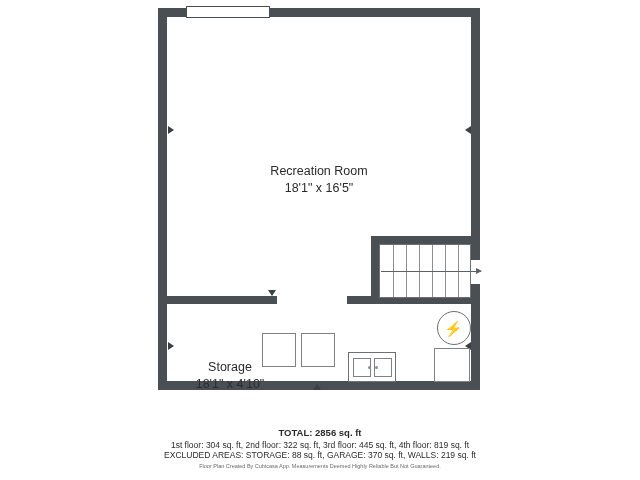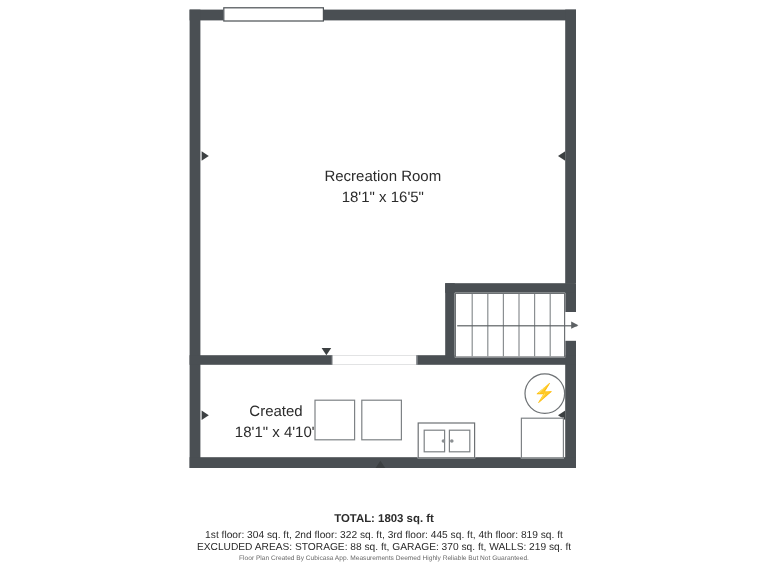--- a/index.html
+++ b/index.html
@@ -31,21 +31,21 @@
   }
 
   .label {
     position: absolute;
     text-align: center;
     color: #2b2b2b;
     font-size: 12.5px;
     line-height: 17px;
     white-space: nowrap;
   }
-  .label .name { display: block; font-size: 12.5px; }
+  .label .name { display: block; font-size: 12.5px; margin-top: 24px; }
   .label .dims { display: block; font-size: 12.5px; }
 
   
   .stairs {
     position: absolute;
     background: #ffffff;
     border: 1px solid #6d7174;
     box-sizing: border-box;
   }
   .stair-step {
@@ -208,21 +208,21 @@
   <div class="tick right" style="left:168px; top:342px;"></div>
   <div class="tick left" style="left:465px; top:342px;"></div>
   <div class="tick up" style="left:313px; top:384px;"></div>
 
   <div class="label" style="left:219px; top:139px; width:200px;">
     <span class="name">Recreation Room</span>
     <span class="dims">18'1" x 16'5"</span>
   </div>
 
   <div class="label" style="left:140px; top:335px; width:180px;">
-    <span class="name">Created</span>
+    <span class="name">Storage</span>
     <span class="dims">18'1" x 4'10"</span>
   </div>
 
   <div class="stairs" style="left:379px; top:244px; width:92px; height:54px;">
     <div class="stair-step" style="left:13px;"></div>
     <div class="stair-step" style="left:26px;"></div>
     <div class="stair-step" style="left:39px;"></div>
     <div class="stair-step" style="left:52px;"></div>
     <div class="stair-step" style="left:65px;"></div>
     <div class="stair-step" style="left:78px;"></div>
@@ -240,16 +240,16 @@
   </div>
 
   <div class="fixture" style="left:434px; top:348px; width:36px; height:34px;"></div>
 
   <div class="panel-circle" style="left:437px; top:311px;">
     <span class="bolt">⚡</span>
   </div>
 
 </div>
 
-<div class="footer footer-total">TOTAL: 1803 sq. ft</div>
+<div class="footer footer-total">TOTAL: 2856 sq. ft</div>
 <div class="footer footer-line1">1st floor: 304 sq. ft, 2nd floor: 322 sq. ft, 3rd floor: 445 sq. ft, 4th floor: 819 sq. ft</div>
 <div class="footer footer-line2">EXCLUDED AREAS: STORAGE: 88 sq. ft, GARAGE: 370 sq. ft, WALLS: 219 sq. ft</div>
 <div class="footer footer-credit">Floor Plan Created By Cubicasa App. Measurements Deemed Highly Reliable But Not Guaranteed.</div>
 
 </body></html>

